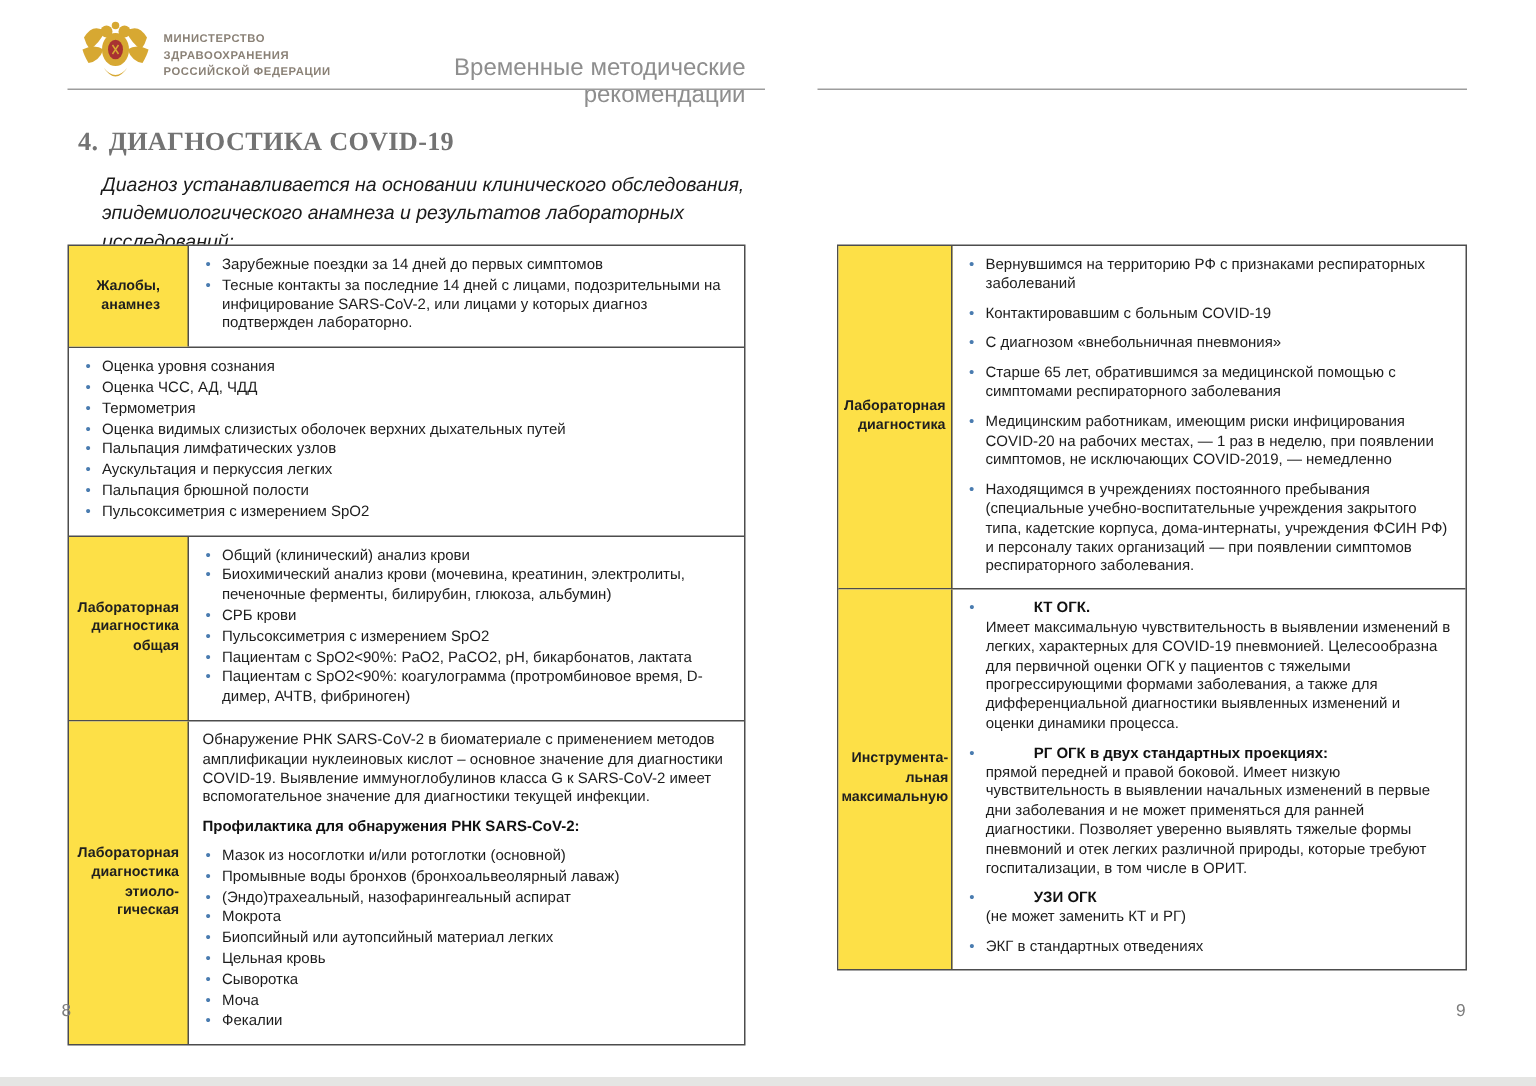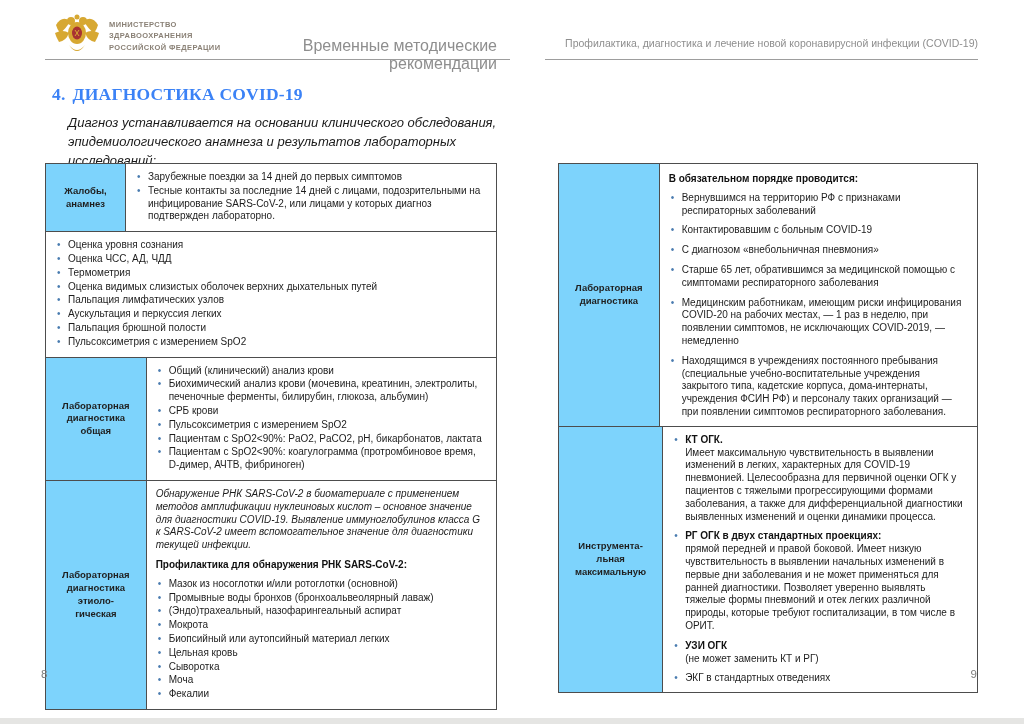--- a/index.html
+++ b/index.html
@@ -22,49 +22,49 @@
     position:absolute; left:558px; top:37px; width:420px; text-align:right;
     font-size:10.5px; color:#8e8e8e;
   }
   .rule { position:absolute; top:59px; height:1px; background:#9d9d9d; }
   .rule-left { left:45px; width:465px; }
   .rule-right { left:545px; width:433px; }
   
   .sec-title {
     position:absolute; left:52px; top:84px;
     font-family:"Liberation Serif", serif; font-weight:bold; font-size:17.5px;
-    color:#3b82f6; letter-spacing:0.2px;
+    color:#737373; letter-spacing:0.2px;
   }
   .sec-title .num { margin-right:7px; }
   .intro {
     position:absolute; left:68px; top:114px; width:440px;
     font-size:13px; line-height:1.45; color:#1a1a1a; white-space:pre-line;font-style:italic;
   }
   
   .dtable { position:absolute; top:163px; border:1px solid #4d4d4d; background:#fff; }
   #tbl-left  { left:45px;  width:452px; }
   #tbl-right { left:558px; width:420px; }
   .t-row { display:flex; border-top:1px solid #4d4d4d; }
   .t-row:first-child { border-top:none; }
   .t-label {
-    flex:0 0 80px; background:#7dd3fc; border-right:1px solid #4d4d4d;
-    display:flex; align-items:center; justify-content:center; text-align:center;
+    flex:0 0 80px; background:#fde047; border-right:1px solid #4d4d4d;
+    display:flex; align-items:center; justify-content:center; text-align:right;
     font-weight:bold; font-size:9.5px; line-height:1.35; color:#1f1f1f;
-    white-space:pre-line; padding:4px 16px;
+    white-space:pre-line; padding:4px 2px;
   }
   #tbl-right .t-label { flex:0 0 76px; }
   .t-content { flex:1; padding:7px 9px 7px 9px; font-size:10px; line-height:1.28; }
   .bullet-item { display:flex; }
   .bullet-marker {
     flex:0 0 13px; color:#4a7cb0; font-size:10px; line-height:1.28; text-align:left;
     padding-left:2px;
   }
   .bullet-text { flex:1; }
-  .bullet-text b { display:block; color:#111; }
-  .cell-para { margin-bottom:7px;font-style:italic; }
+  .bullet-text b { display:block; color:#111;margin-left:32px; }
+  .cell-para { margin-bottom:7px; }
   .cell-heading { font-weight:bold; color:#111; margin:2px 0 6px 0; }
   .tight .bullet-item { margin:0 0 1px 0; }
   .spaced .bullet-item { margin:0 0 7px 0; }
   .spaced .bullet-item:last-child { margin-bottom:0; }
   
   .pgnum { position:absolute; top:668px; font-size:11.5px; color:#7c7c7c; }
   .pg-left { left:41px; }
   .pg-right { left:963px; width:14px; text-align:right; }
   .bottom-shade { position:absolute; left:0; bottom:0; width:100%; height:6px; background:#e5e5e3; }
 </style>
@@ -90,21 +90,20 @@
         <ellipse cx="23" cy="20" rx="5" ry="6.5" fill="#a83232"></ellipse>
         <path d="M21 17 L25 23 M25 17 L21 23" stroke="#d7a832" stroke-width="1" fill="none"></path>
       </svg>
     </span>
     <div class="ministry">МИНИСТЕРСТВО
 ЗДРАВООХРАНЕНИЯ
 РОССИЙСКОЙ ФЕДЕРАЦИИ</div>
   </div>
 
   <div class="run-left">Временные методические рекомендации</div>
-  <div class="run-right">Профилактика, диагностика и лечение новой коронавирусной инфекции (COVID-19)</div>
   <div class="rule rule-left"></div>
   <div class="rule rule-right"></div>
 
   <div class="sec-title">
     <span class="num">4.</span><span>ДИАГНОСТИКА COVID-19</span>
   </div>
   <div class="intro">Диагноз устанавливается на основании клинического обследования,
 эпидемиологического анамнеза и результатов лабораторных исследований:</div>
 
   <div class="dtable tight" id="tbl-left">
@@ -234,21 +233,20 @@
             <span class="bullet-text">Фекалии</span>
           </div>
         </div>
       </div>
     </div>
   <div class="dtable spaced" id="tbl-right">
       <div class="t-row">
         <div class="t-label">Лабораторная
 диагностика</div>
         <div class="t-content">
-          <div class="cell-heading">В обязательном порядке проводится:</div>
           <div class="bullet-item">
             <span class="bullet-marker">•</span>
             <span class="bullet-text">Вернувшимся на территорию РФ с признаками респираторных заболеваний</span>
           </div>
           <div class="bullet-item">
             <span class="bullet-marker">•</span>
             <span class="bullet-text">Контактировавшим с больным COVID-19</span>
           </div>
           <div class="bullet-item">
             <span class="bullet-marker">•</span>

